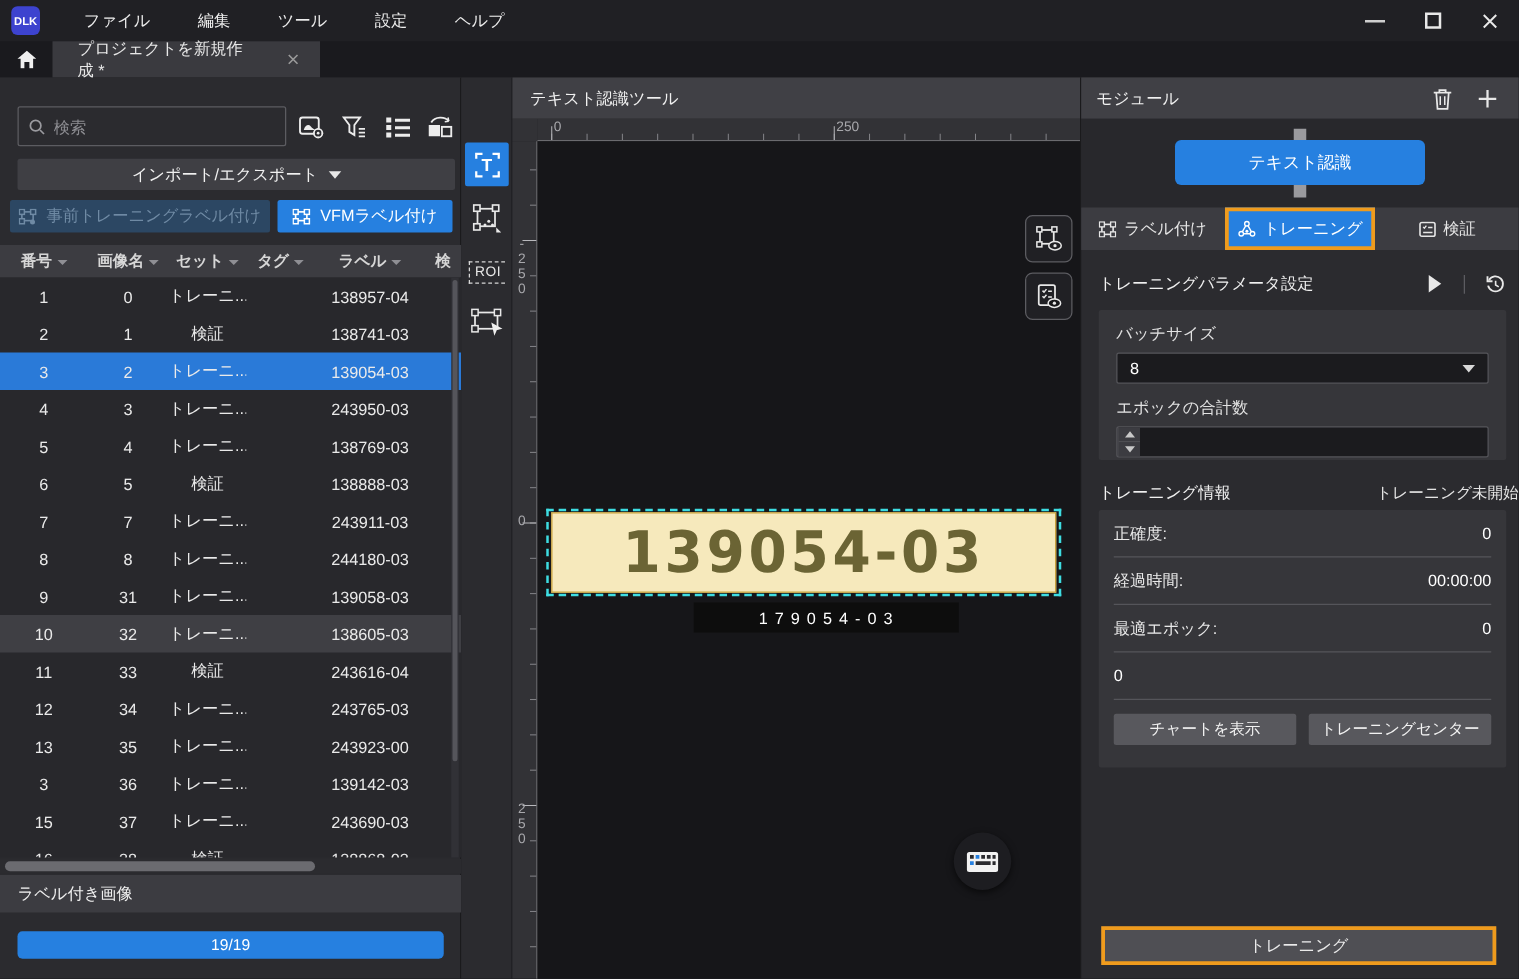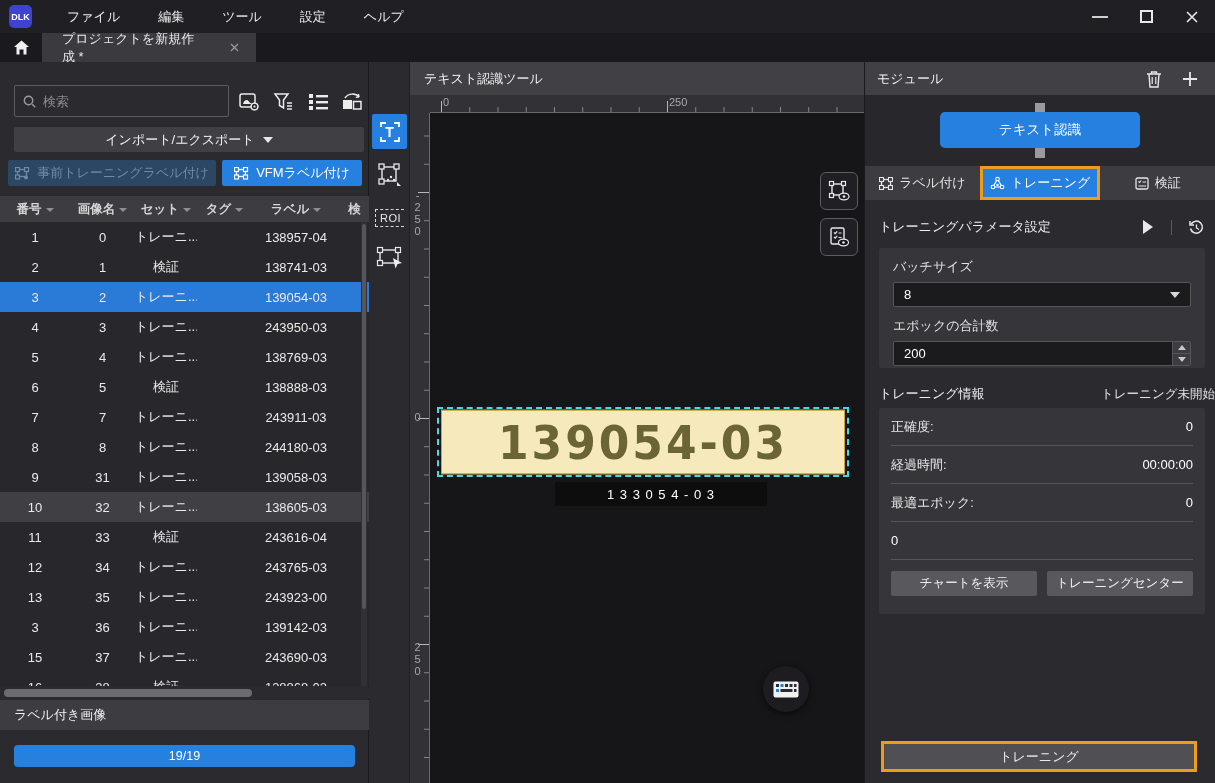--- a/index.html
+++ b/index.html
@@ -468,21 +468,21 @@
         <div class="vlabel" style="top: 298px;">0</div>
         <div class="vlabel" style="top: 528px;">250</div>
       </div>
     <div class="canvas">
       <div class="sample-outer">
         <div class="sample-img">
           <span>139054-03</span>
         </div>
       </div>
       <div class="ocr-label">
-        <span>1 3 3 0 5 4 - 0 3</span>
+        <span>1 7 9 0 5 4 - 0 3</span>
       </div>
       <div class="float-btn" style="top:59px">
         <svg width="24" height="24" viewBox="0 0 24 24">
           <rect x="5" y="5" width="11" height="11" fill="none" stroke="#e8e8e8" stroke-width="1.4"></rect>
           <rect x="2.5" y="2.5" width="4" height="4" fill="#202024" stroke="#e8e8e8" stroke-width="1.2"></rect>
           <rect x="14.5" y="2.5" width="4" height="4" fill="#202024" stroke="#e8e8e8" stroke-width="1.2"></rect>
           <rect x="2.5" y="14.5" width="4" height="4" fill="#202024" stroke="#e8e8e8" stroke-width="1.2"></rect>
           <ellipse cx="17" cy="17.5" rx="5" ry="3.4" fill="#202024" stroke="#e8e8e8" stroke-width="1.2"></ellipse>
           <circle cx="17" cy="17.5" r="1.3" fill="#e8e8e8"></circle>
         </svg>
@@ -578,21 +578,20 @@
     </div>
     <div class="params-box">
       <div class="field-label">バッチサイズ</div>
       <div class="select">
         <span>8</span>
         <span class="spacer"></span>
         <span class="sel-caret"></span>
       </div>
       <div class="field-label" style="margin-top:10px">エポックの合計数</div>
       <div class="number-input">
-        <span class="val">200</span>
         <div class="spinners">
           <div class="spin up">
               <span class="tri-up"></span>
             </div>
           <div class="spin">
               <span class="tri-dn"></span>
             </div>
         </div>
       </div>
     </div>

